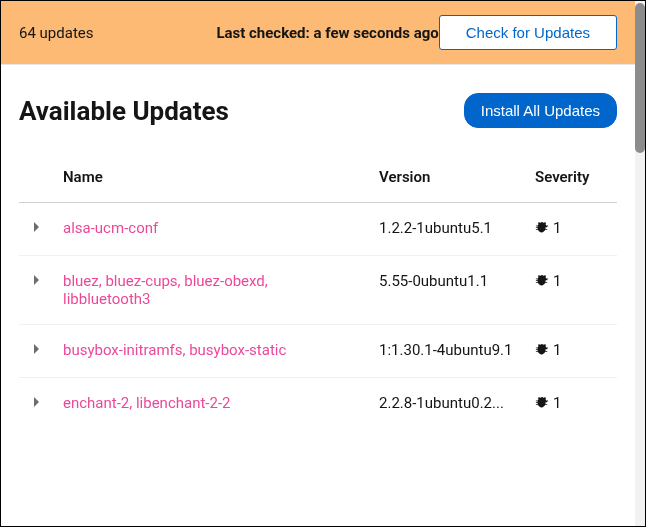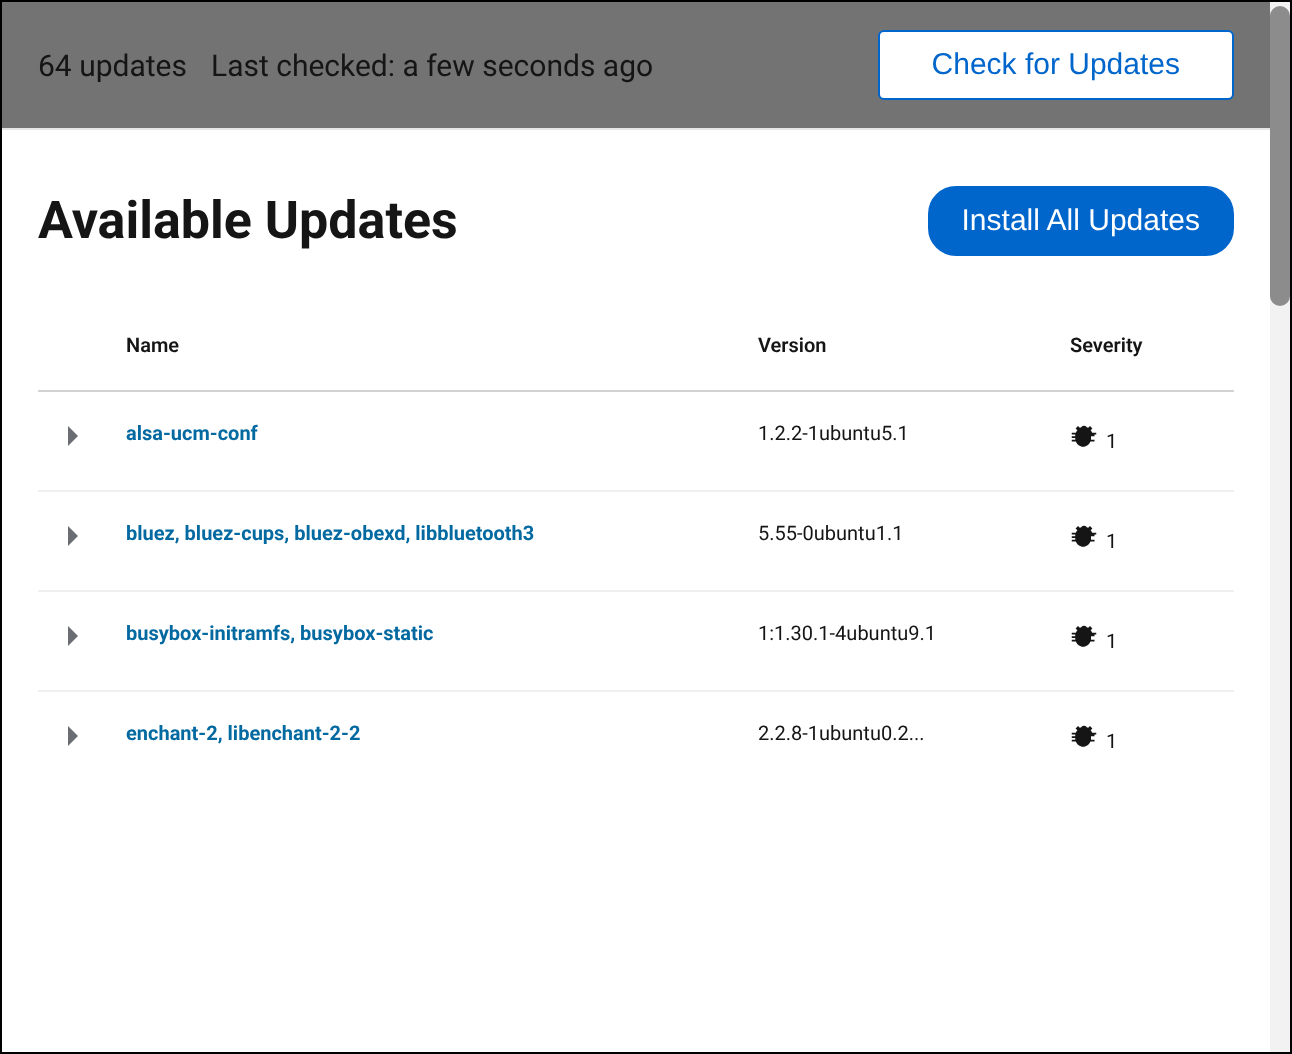--- a/index.html
+++ b/index.html
@@ -32,39 +32,39 @@
     }
     .content {
       position: absolute;
       left: 0;
       top: 0;
       right: 10px;
       bottom: 0;
       overflow: hidden;
     }
     .header-bar {
-      background: #737373;
+      background: #fdba74;
       border-bottom: 1px solid #e6e6e6;
       padding: 14px 18px 14px 18px;
       display: flex;
       align-items: center;
       justify-content: space-between;
-      gap: 12px;
     }
     .header-count {
       font-size: 15px;
       color: #151515;
       white-space: nowrap;
     }
     .header-checked {
       font-size: 15px;
       color: #151515;
       white-space: nowrap;
       flex: 1;
-      text-align: left;
+      text-align: right;
+      font-weight: bold;
     }
     .btn-outline {
       background: #fff;
       border: 1px solid #0066cc;
       color: #0066cc;
       font-size: 15px;
       padding: 8px 26px;
       border-radius: 3px;
       cursor: pointer;
     }
@@ -87,21 +87,21 @@
       margin-bottom: 28px;
     }
     .page-title {
       font-size: 26px;
       font-weight: 700;
       color: #151515;
     }
     table {
       width: 100%;
       border-collapse: collapse;
-      font-size: 10px;
+      font-size: 15px;
     }
     thead th {
       text-align: left;
       font-weight: 600;
       color: #151515;
       padding: 12px 8px 16px 8px;
       border-bottom: 1px solid #d2d2d2;
     }
     thead th.col-exp { width: 36px; padding-left: 0; }
     thead th.col-name { }
@@ -114,21 +114,21 @@
     }
     tbody tr:last-child td { border-bottom: none; }
     td.col-exp {
       width: 36px;
       text-align: center;
       color: #6a6e73;
       cursor: pointer;
       padding-left: 0;
       padding-right: 0;
     }
-    td.col-name { font-weight: 700; color: #0369a1; padding-right: 16px; }
+    td.col-name { font-weight: 400; color: #ec4899; padding-right: 16px; }
     td.col-ver { width: 156px; color: #151515; white-space: nowrap; overflow: hidden; text-overflow: ellipsis; max-width: 156px; margin-top: 10px;}
     td.col-sev { width: 90px; color: #151515; white-space: nowrap;}
     .chevron {
       display: inline-block;
       transform: rotate(0deg);
     }
     .chevron svg { width: 10px; height: 12px; fill: #6a6e73; }
     .bug {
       display: inline-block;
       vertical-align: -2px;

